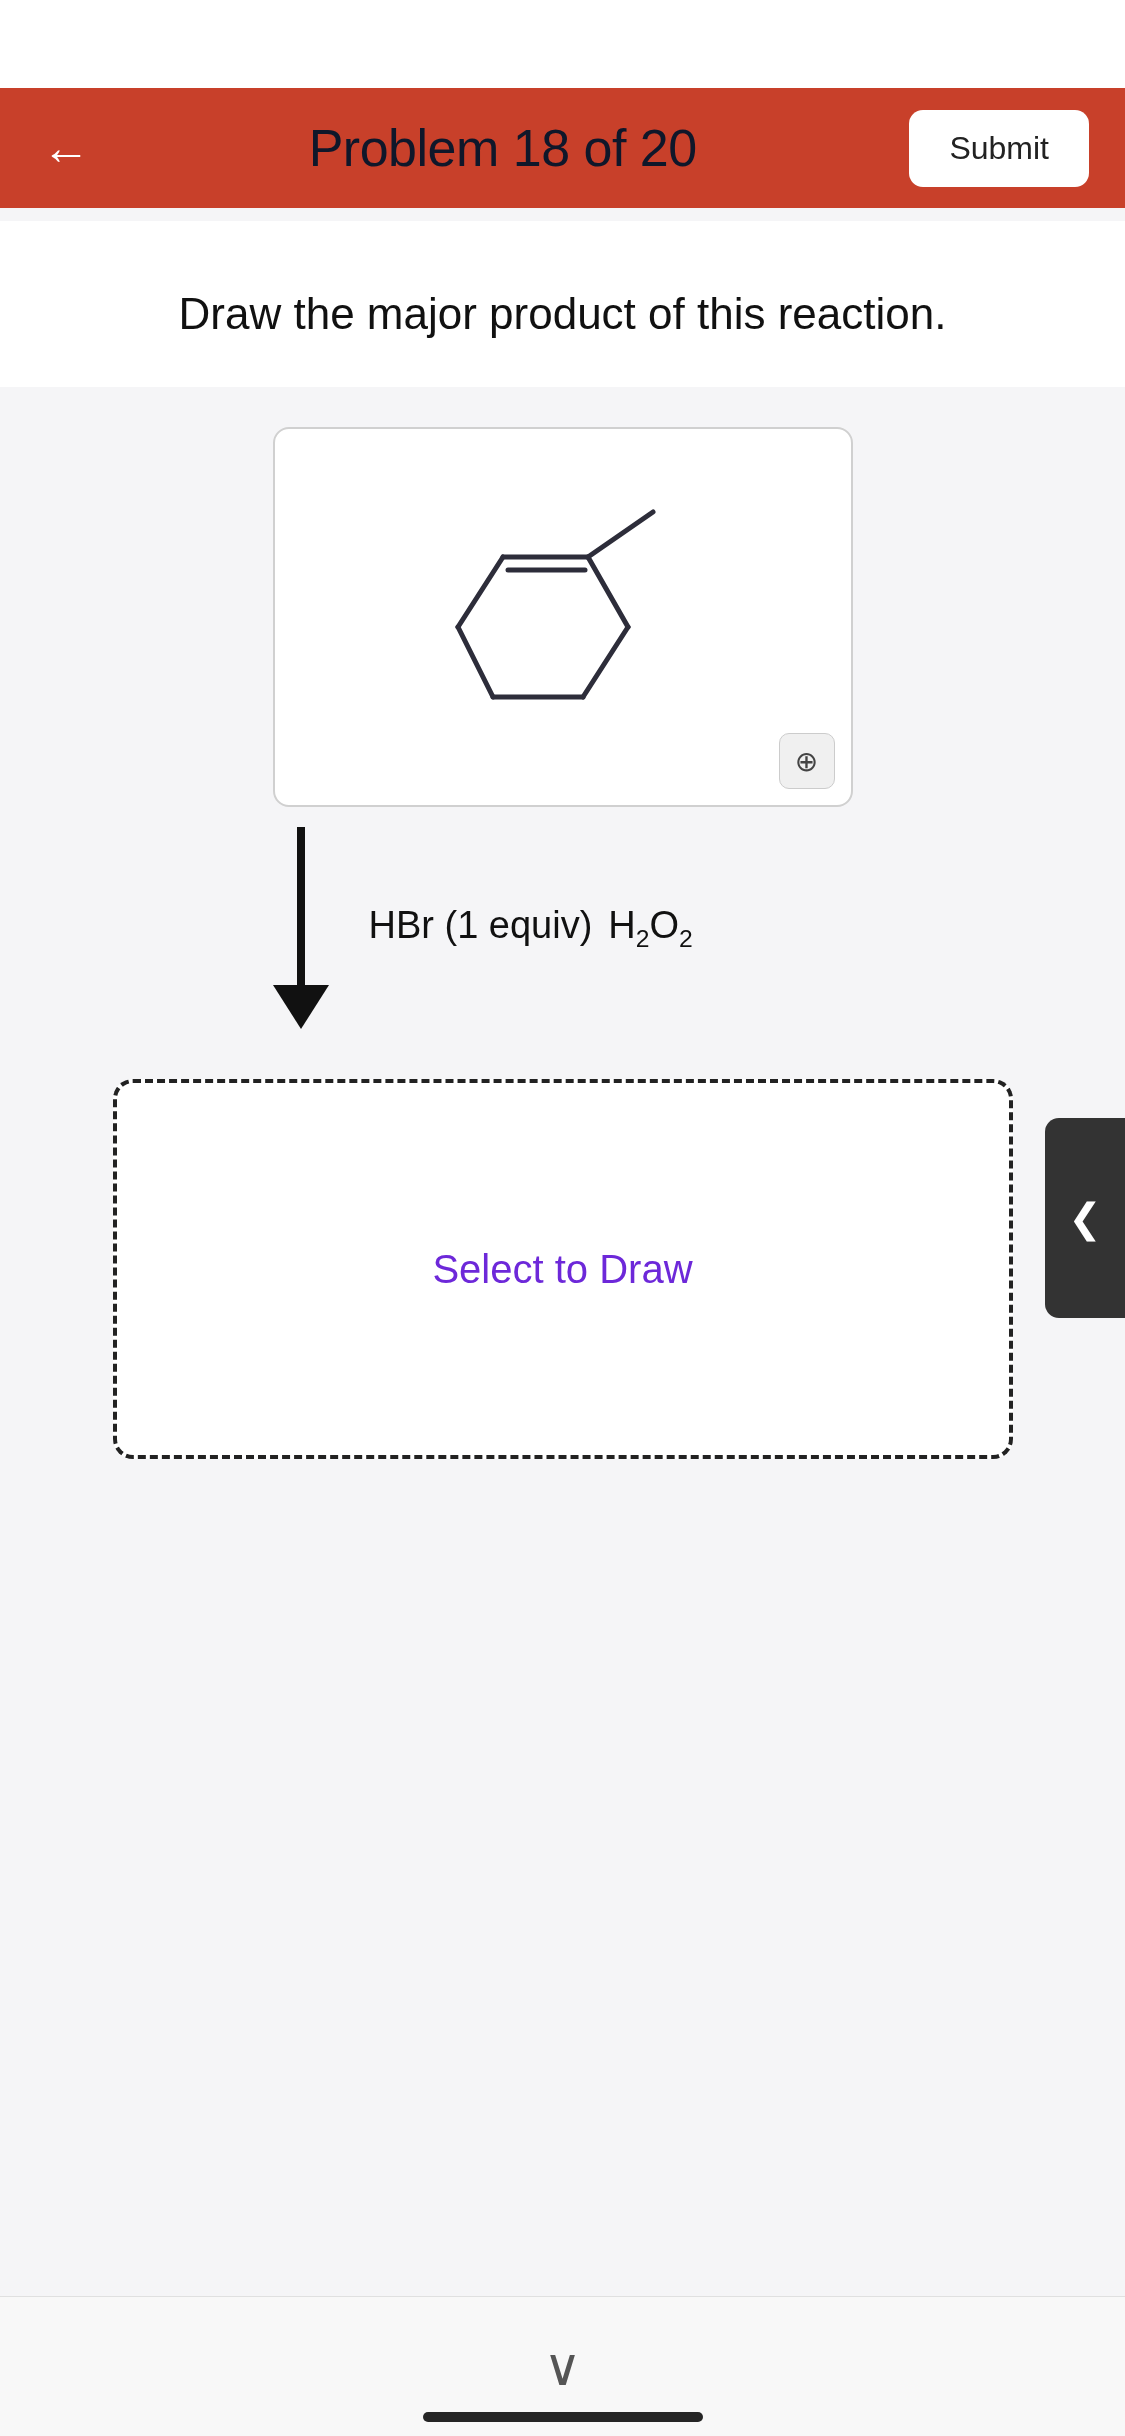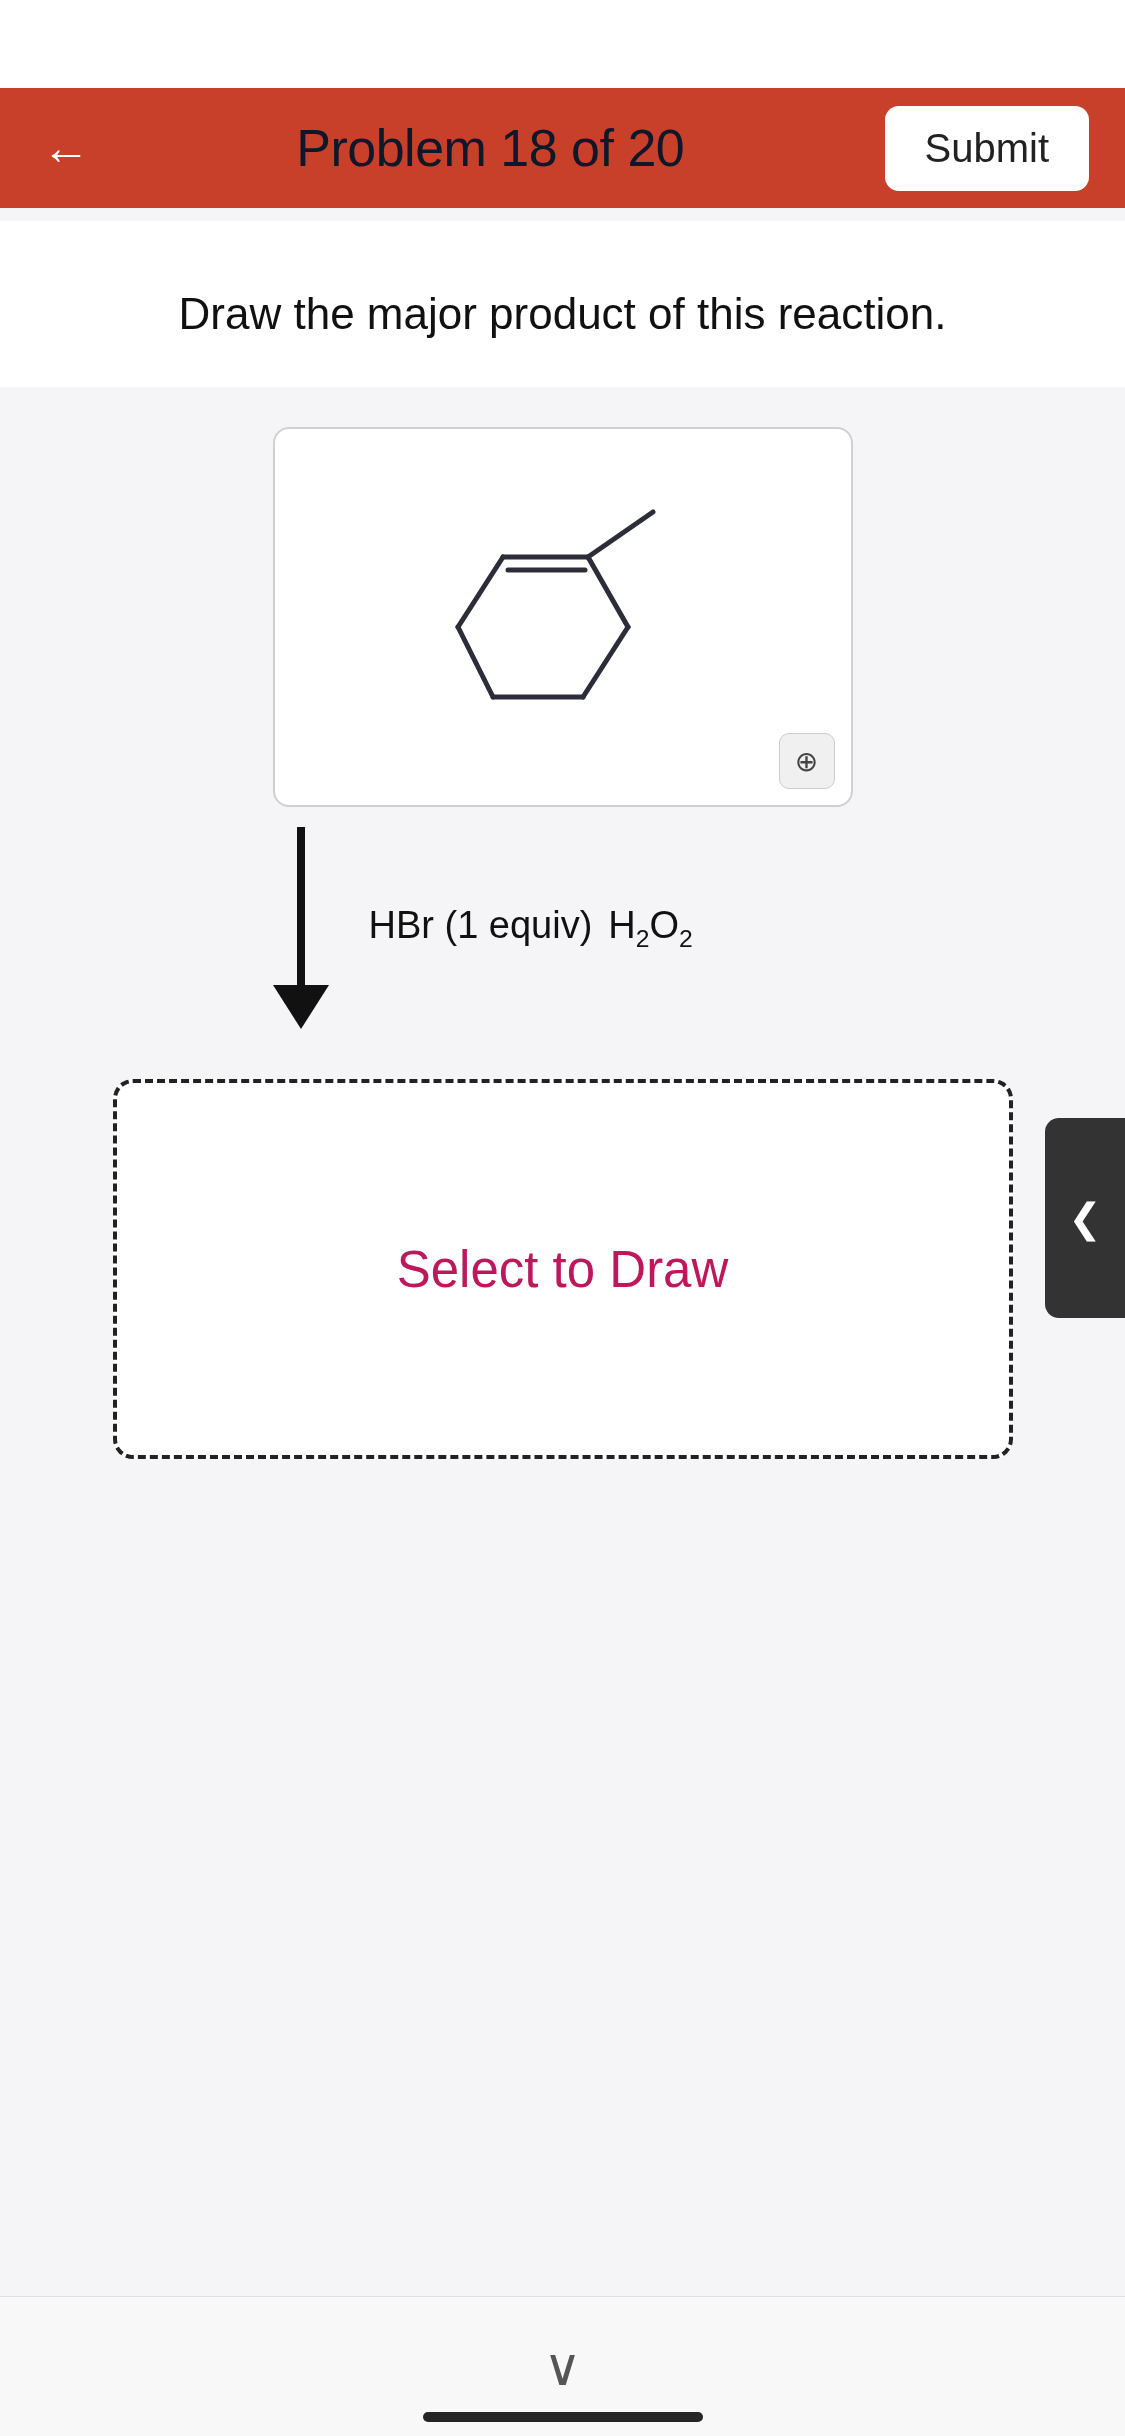--- a/index.html
+++ b/index.html
@@ -56,21 +56,21 @@
       font-size: 52px;
       font-weight: 500;
       letter-spacing: -0.5px;
     }
 
     .header-submit-btn {
       background: #ffffff;
       border: none;
       border-radius: 14px;
       padding: 20px 40px;
-      font-size: 40px;
+      font-size: 32px;
       font-weight: 500;
       color: #222222;
       cursor: pointer;
       white-space: nowrap;
     }
 
     
     .main-content {
       background: #f5f5f7;
       min-height: calc(2436px - 88px - 120px);
@@ -183,22 +183,22 @@
       border-radius: 20px;
       display: flex;
       align-items: center;
       justify-content: center;
       cursor: pointer;
       margin-top: 30px;
       background: #ffffff;
     }
 
     .select-to-draw-text {
-      font-size: 51px;
-      color: #be185d;
+      font-size: 40px;
+      color: #6d28d9;
     }
 
     
     .side-panel {
       position: fixed;
       right: 0;
       top: 50%;
       transform: translateY(-50%);
       width: 80px;
       height: 200px;

